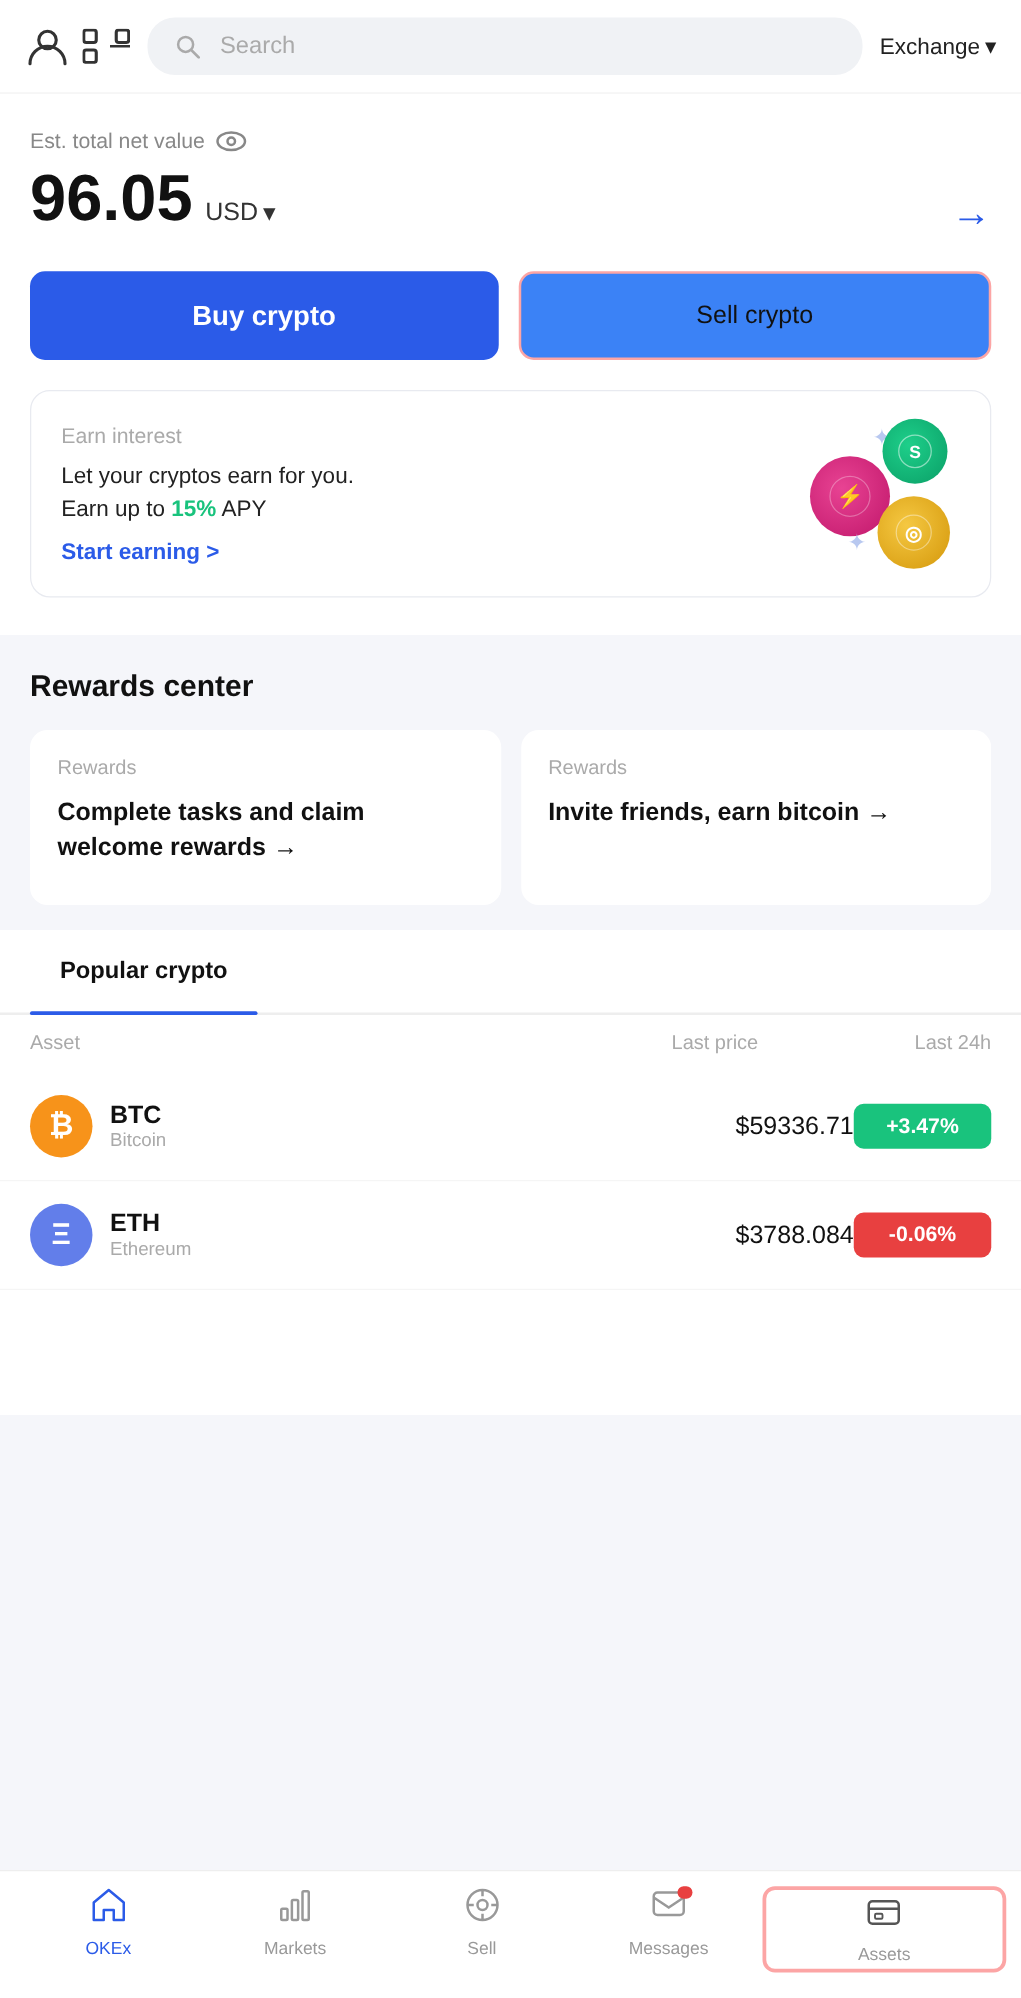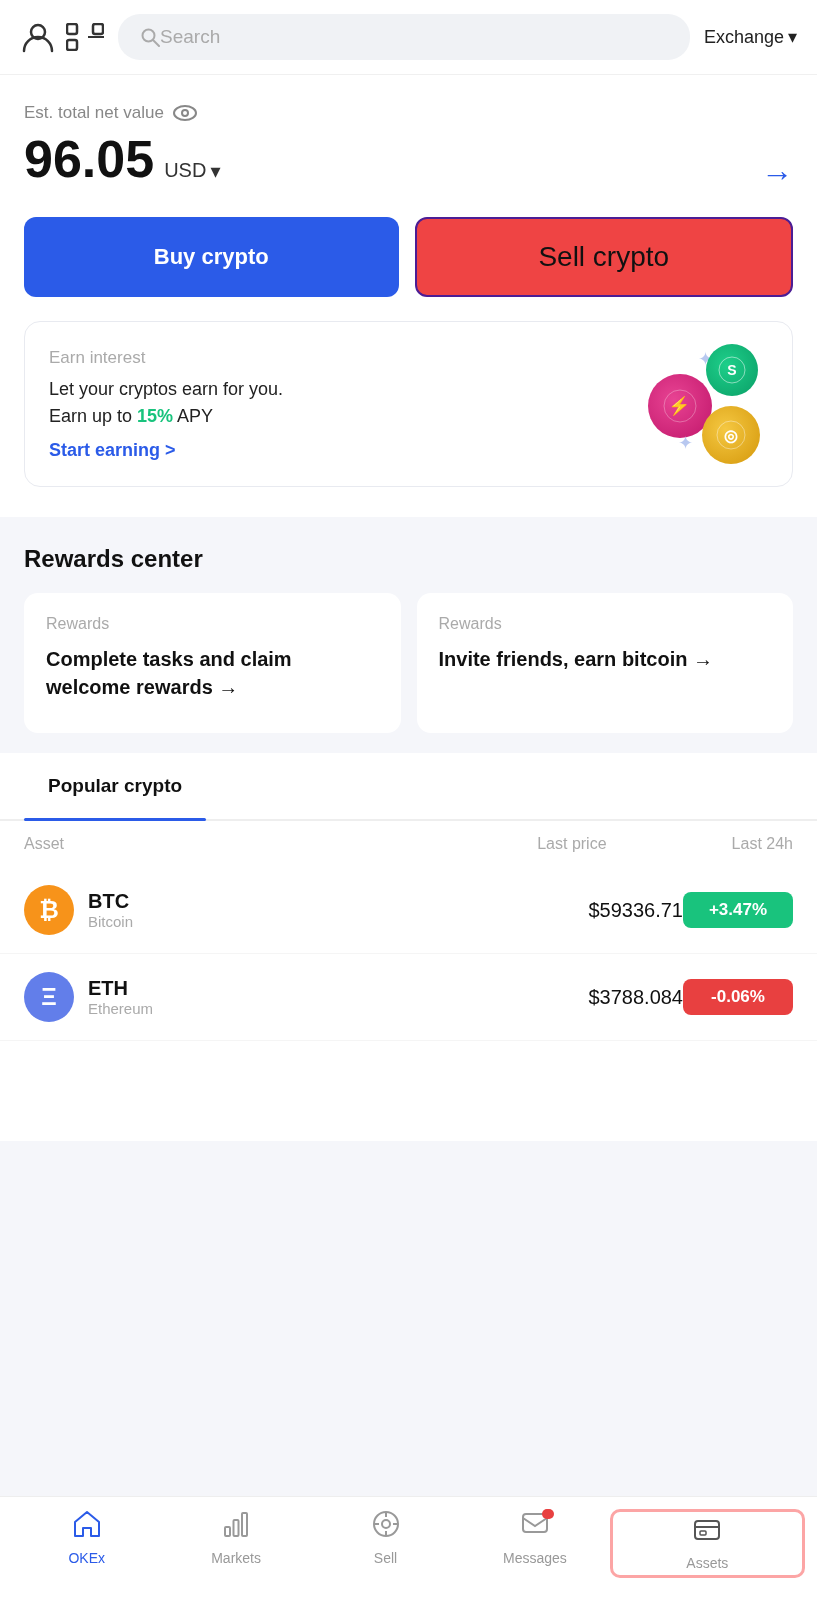--- a/index.html
+++ b/index.html
@@ -24,21 +24,21 @@
       align-items: center;
       gap: 10px;
     }
     .search-box {
       flex: 1;
       background: #f0f2f5;
       border-radius: 22px;
       padding: 12px 22px;
       display: flex;
       align-items: center;
-      gap: 0;
+      gap: 16px;
     }
     .search-box span {
       color: #aaa;
       font-size: 20px;
     }
     .exchange-btn {
       display: flex;
       align-items: center;
       gap: 4px;
       font-size: 18px;
@@ -98,26 +98,26 @@
       color: #fff;
       border: none;
       border-radius: 12px;
       padding: 22px 0;
       font-size: 22px;
       font-weight: 600;
       cursor: pointer;
     }
     .btn-sell {
       flex: 1;
-      background: #ef4444;
+      background: #3b82f6;
       color: #111;
-      border: 2px solid #4c1d95;
+      border: 2px solid #fca5a5;
       border-radius: 12px;
       padding: 22px 0;
-      font-size: 28px;
+      font-size: 20px;
       font-weight: 500;
       cursor: pointer;
     }
     .earn-card {
       background: #fff;
       border: 1px solid #e8eaf0;
       border-radius: 16px;
       padding: 22px 24px;
       display: flex;
       align-items: center;

